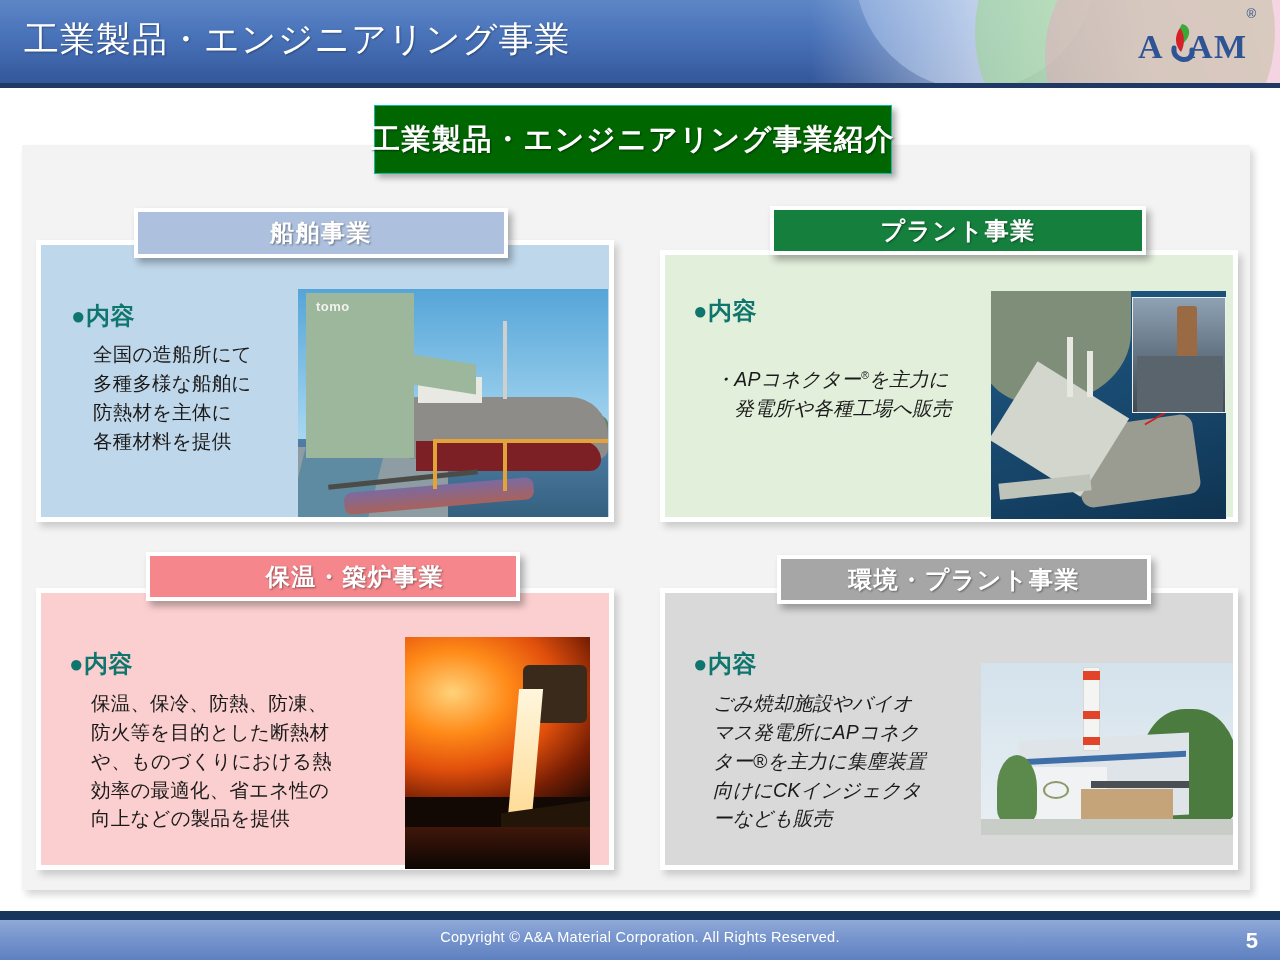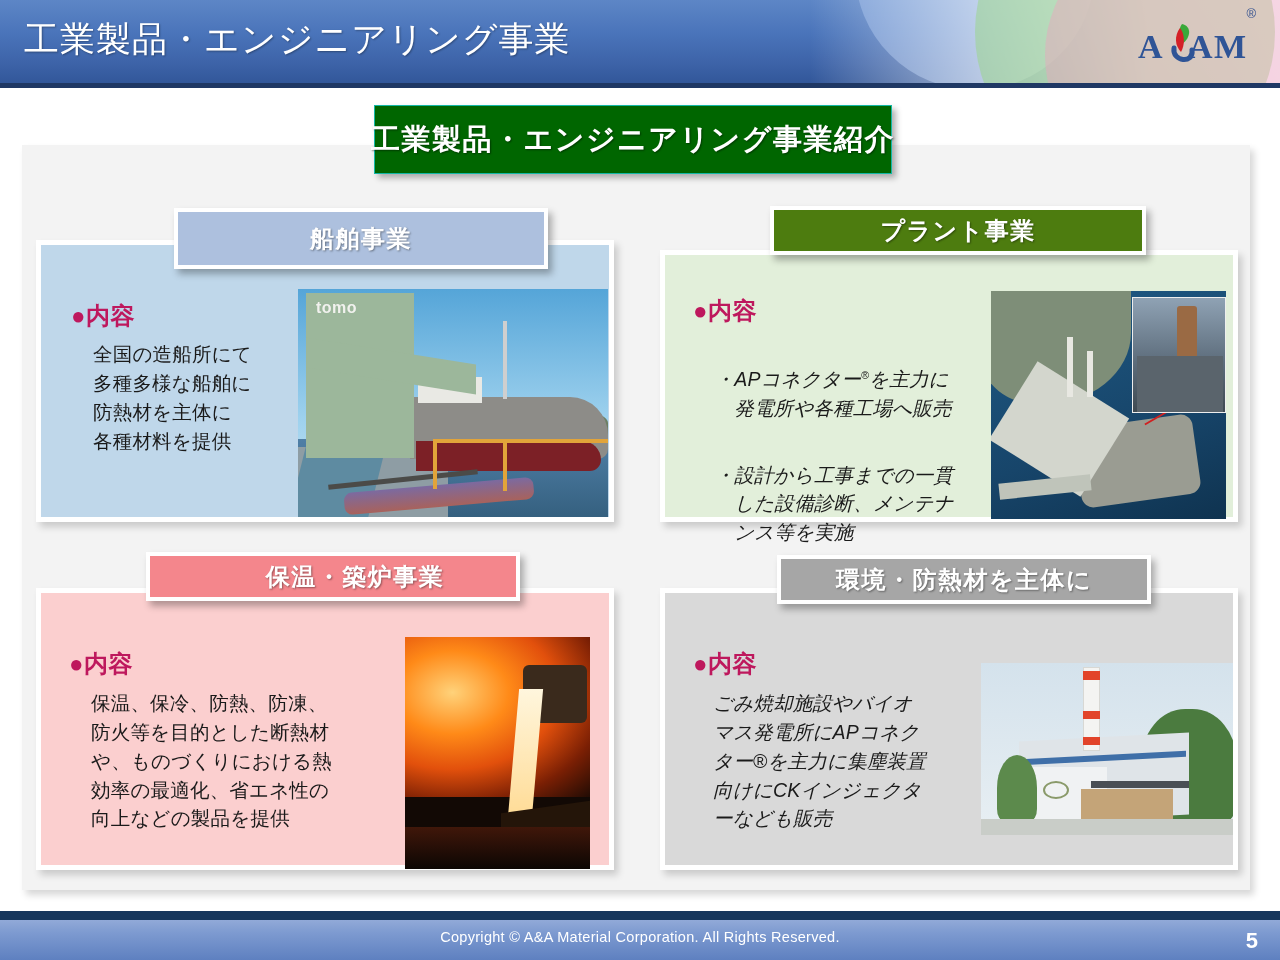--- a/index.html
+++ b/index.html
@@ -71,28 +71,28 @@
   .tab{
     position:absolute;box-sizing:border-box;border:4px solid #ffffff;
     display:flex;align-items:center;justify-content:center;
     box-shadow:4px 5px 7px rgba(0,0,0,.30);
     z-index:5;
   }
   .tab span{
     font-size:24px;font-weight:bold;color:#ffffff;letter-spacing:1.5px;
     text-shadow:1px 1px 2px rgba(0,0,0,.40);white-space:nowrap;
   }
-  .t1{left:134px;top:208px;width:374px;height:61px;background:#adc0de;margin-left:40px;}
-  .t2{left:770px;top:206px;width:376px;height:49px;background:#4d7c0f;}
+  .t1{left:134px;top:208px;width:374px;height:50px;background:#adc0de;}
+  .t2{left:770px;top:206px;width:376px;height:49px;background:#15803d;}
   .t3{left:146px;top:552px;width:374px;height:49px;background:#f4868c;padding-left:44px;}
   .t4{left:777px;top:555px;width:374px;height:49px;background:#a6a6a6;}
 
   
   .ctn-head{
-    position:absolute;font-size:24px;font-weight:bold;color:#be185d;
+    position:absolute;font-size:24px;font-weight:bold;color:#0f766e;
     white-space:nowrap;letter-spacing:.5px;
   }
   .ctn-body{
     position:absolute;font-size:19.5px;color:#1a1a1a;line-height:1.48;
     white-space:pre-line;letter-spacing:.2px;
   }
   .ctn-list{position:absolute;font-size:19.5px;color:#1a1a1a;line-height:1.45;letter-spacing:.2px;}
   .ctn-list .li{display:block;margin-bottom:11px;text-indent:-1em;padding-left:1em;white-space:pre-line;font-style:italic;}
   sup{font-size:.55em;vertical-align:super;}
 
@@ -123,21 +123,21 @@
   .ph1 .hullred{position:absolute;left:118px;top:152px;width:185px;height:30px;background:#7c2026;border-radius:0 30px 18px 0;}
   .ph1 .super{position:absolute;left:120px;top:88px;width:64px;height:26px;background:#e9e9e4;}
   .ph1 .mast{position:absolute;left:205px;top:32px;width:4px;height:78px;background:#cfcfcf;}
   .ph1 .quay{position:absolute;left:0;top:158px;width:150px;height:70px;background:#8e9da4;}
   .ph1 .quay2{position:absolute;left:0;top:150px;width:80px;height:78px;background:#5e8ba1;transform:skewX(-14deg);}
   .ph1 .rail{position:absolute;left:30px;top:188px;width:150px;height:5px;background:#4b4b48;transform:rotate(-6deg);}
   .ph1 .pipes{position:absolute;left:46px;top:196px;width:190px;height:22px;background:linear-gradient(180deg,#7c6aa0,#a8625c);border-radius:8px;transform:rotate(-5deg);}
   .ph1 .rail2{position:absolute;left:135px;top:150px;width:175px;height:4px;background:#e2a43a;}
   .ph1 .rail3{position:absolute;left:135px;top:150px;width:4px;height:50px;background:#e2a43a;}
   .ph1 .rail4{position:absolute;left:205px;top:150px;width:4px;height:52px;background:#e2a43a;}
-  .ph1 .txt{position:absolute;left:18px;top:10px;color:#f1f1ee;font-size:16px;font-weight:bold;letter-spacing:.5px;}
+  .ph1 .txt{position:absolute;left:18px;top:10px;color:#f1f1ee;font-size:13px;font-weight:bold;letter-spacing:.5px;}
 
   
   .ph2{left:326px;top:36px;width:235px;height:228px;}
   .ph2 .water{position:absolute;inset:0;background:linear-gradient(160deg,#1f5b86 0%,#17456a 60%,#0f3350 100%);}
   .ph2 .land{position:absolute;left:-10px;top:-6px;width:150px;height:120px;background:#7e8e78;border-radius:0 0 60% 40%;}
   .ph2 .land2{position:absolute;left:86px;top:130px;width:120px;height:80px;background:#9a9c92;border-radius:12px;transform:rotate(-8deg);}
   .ph2 .pier{position:absolute;left:14px;top:92px;width:108px;height:92px;background:#d3d6cd;transform:rotate(32deg);}
   .ph2 .stack1{position:absolute;left:76px;top:46px;width:6px;height:60px;background:#e8e8e2;}
   .ph2 .stack2{position:absolute;left:96px;top:60px;width:6px;height:46px;background:#e8e8e2;}
   .ph2 .dock{position:absolute;left:8px;top:188px;width:92px;height:16px;background:#bfc4ba;transform:rotate(-6deg);}
@@ -252,25 +252,20 @@
   <div class="tab t2">
     <span>プラント事業</span>
   </div>
   <div class="panel p2">
     <div class="ctn-head">●内容</div>
     <div class="ctn-list">
       <span class="li">
         <span>・</span><span>APコネクター</span><sup>®</sup><span>を主力に
 　発電所や各種工場へ販売</span>
       </span>
-      <span class="li">
-        <span>・</span><span>設計から工事までの一貫
-　した設備診断、メンテナ
-　ンス等を実施</span>
-      </span>
     </div>
     <div class="photo ph2">
       <div class="water"></div>
         <div class="land"></div>
         <div class="land2"></div>
       <div class="pier"></div>
         <div class="stack1"></div>
         <div class="stack2"></div>
         <div class="dock"></div>
       <div class="arrow"></div>
@@ -295,21 +290,21 @@
       <div class="dark"></div>
         <div class="glow"></div>
         <div class="ladle"></div>
       <div class="stream"></div>
         <div class="beam"></div>
         <div class="floor"></div>
     </div>
   </div>
 
   <div class="tab t4">
-    <span>環境・防熱材を主体に</span>
+    <span>環境・プラント事業</span>
   </div>
   <div class="panel p4">
     <div class="ctn-head">●内容</div>
     <div class="ctn-body">ごみ焼却施設やバイオ
 マス発電所にAPコネク
 ター®を主力に集塵装置
 向けにCKインジェクタ
 ーなども販売</div>
     <div class="photo ph4">
       <div class="sky"></div>

